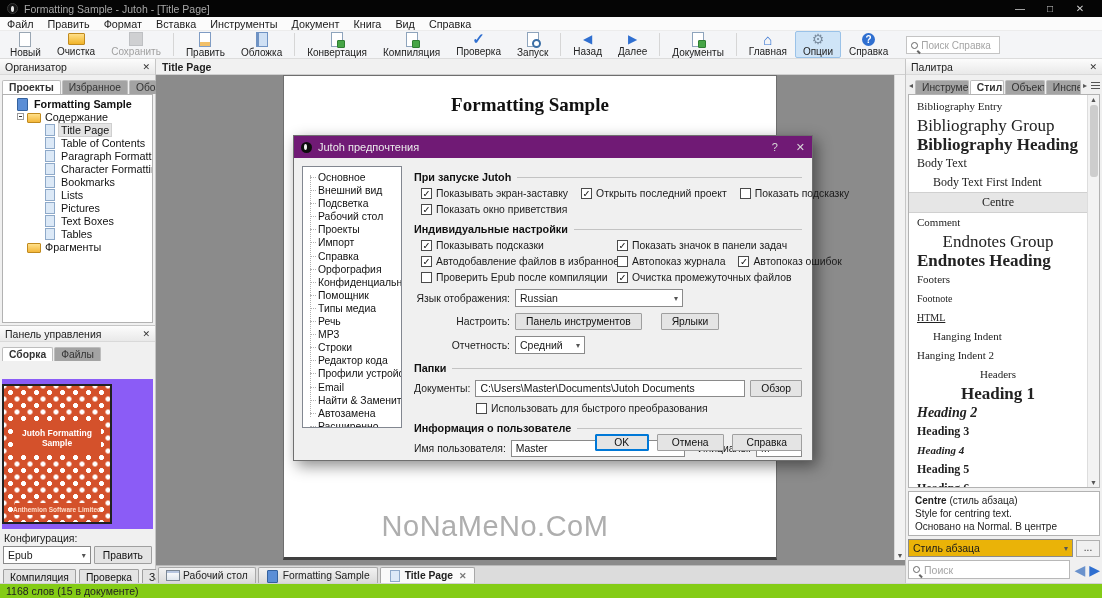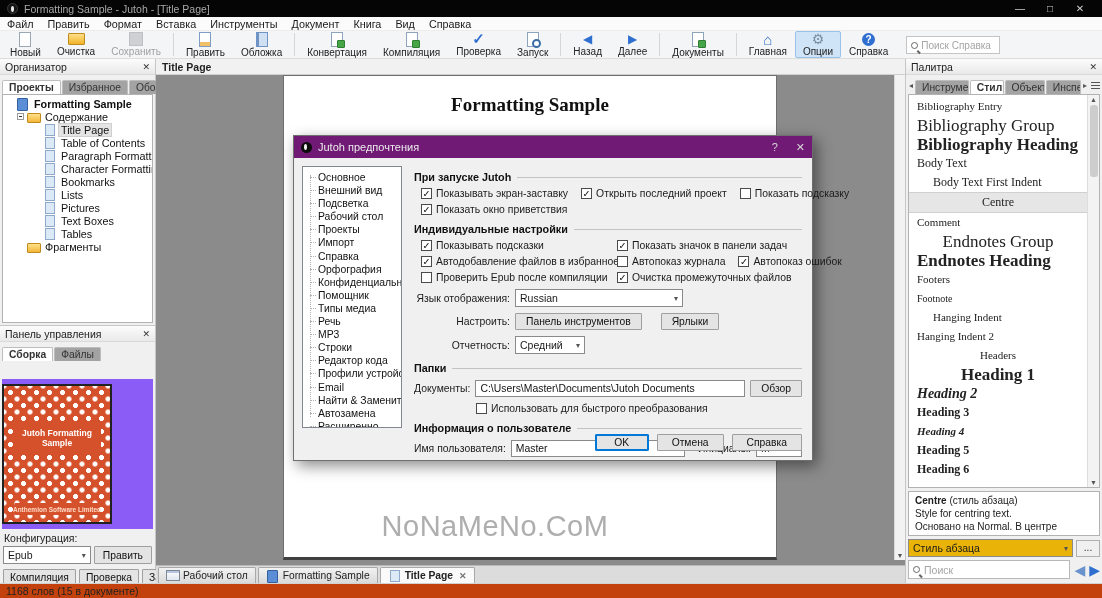--- a/index.html
+++ b/index.html
@@ -129,21 +129,21 @@
   .dots-btn{width:24px;height:17px;border:1px solid #b0b0b0;background:#f0f0f0;text-align:center;font-size:10px;line-height:14px;color:#333}
   .pal-search{display:flex;gap:4px;margin:0 2px 4px;align-items:center}
   .search-box{display:flex;align-items:center;background:#fff;border:1px solid #b8b8b8;height:19px;padding:0 4px;gap:4px;flex:1;min-width:0}
   .search-box input{border:none;outline:none;width:100%;font-size:10.5px;font-family:"Liberation Sans",sans-serif;color:#333}
   .search-box input::placeholder{color:#a5a5a5}
   .nav-arrow{font-size:14px;line-height:16px;flex:none}
   .nav-arrow.prev{color:#6a92cc}
   .nav-arrow.next{color:#2f6fd0}
 
   
-  .statusbar{position:absolute;left:0;right:0;bottom:0;height:15px;background:#c2410c;border-top:1px solid #d2d2d2;display:flex;align-items:center;padding:0 6px;font-size:10.5px;color:#222}
+  .statusbar{position:absolute;left:0;right:0;bottom:0;height:15px;background:#84cc16;border-top:1px solid #d2d2d2;display:flex;align-items:center;padding:0 6px;font-size:10.5px;color:#222}
 
   
   .dlg{position:absolute;left:293px;top:135px;width:520px;height:326px;background:#f0f0f0;border:1px solid #6f6f6f;box-shadow:4px 5px 14px rgba(0,0,0,.45);z-index:50;display:flex;flex-direction:column}
   .dlg-tb{height:22px;background:#701a75;color:#ececec;display:flex;align-items:center;padding:0 7px;font-size:11px;gap:6px;flex:none}
   .dlg-ico{width:11px;height:11px;border-radius:50%;background:#0d0d0d;position:relative;flex:none}
   .dlg-ico::after{content:"";position:absolute;left:3px;top:2px;width:3px;height:6px;background:#f0f0f0;border-radius:50%}
   .dlg-tbbtn{margin-left:auto;display:flex;gap:18px;color:#d8d8d8;font-size:11px}
   .dlg-body{flex:1;display:flex;padding:8px 8px 0;min-height:0}
   .dlg-nav{width:100px;background:#fff;border:1px solid #828790;overflow:hidden;padding:4px 0;position:relative;flex:none}
   .dlg-nav::before{content:"";position:absolute;left:7px;top:8px;bottom:10px;border-left:1px dotted #b0b0b0}
@@ -456,20 +456,21 @@
             <div class="ps sz13"><span>Bibliography Group</span></div>
             <div class="ps sz13 b"><span>Bibliography Heading</span></div>
             <div class="ps sz12"><span>Body Text</span></div>
             <div class="ps sz12 ind"><span>Body Text First Indent</span></div>
             <div class="ps sz12 ctr sel"><span>Centre</span></div>
             <div class="ps sz11"><span>Comment</span></div>
             <div class="ps sz13 ctr"><span>Endnotes Group</span></div>
             <div class="ps sz13 b"><span>Endnotes Heading</span></div>
             <div class="ps sz11"><span>Footers</span></div>
             <div class="ps sz10"><span>Footnote</span></div>
+            <div class="ps sz10 u"><span>HTML</span></div>
             <div class="ps sz11 ind"><span>Hanging Indent</span></div>
             <div class="ps sz11"><span>Hanging Indent 2</span></div>
             <div class="ps sz11 ctr"><span>Headers</span></div>
             <div class="ps sz13 b ctr"><span>Heading 1</span></div>
             <div class="ps sz14 b i"><span>Heading 2</span></div>
             <div class="ps sz12 b"><span>Heading 3</span></div>
             <div class="ps sz11 b i"><span>Heading 4</span></div>
             <div class="ps sz12 b"><span>Heading 5</span></div>
             <div class="ps sz12 b"><span>Heading 6</span></div>
           </div>

